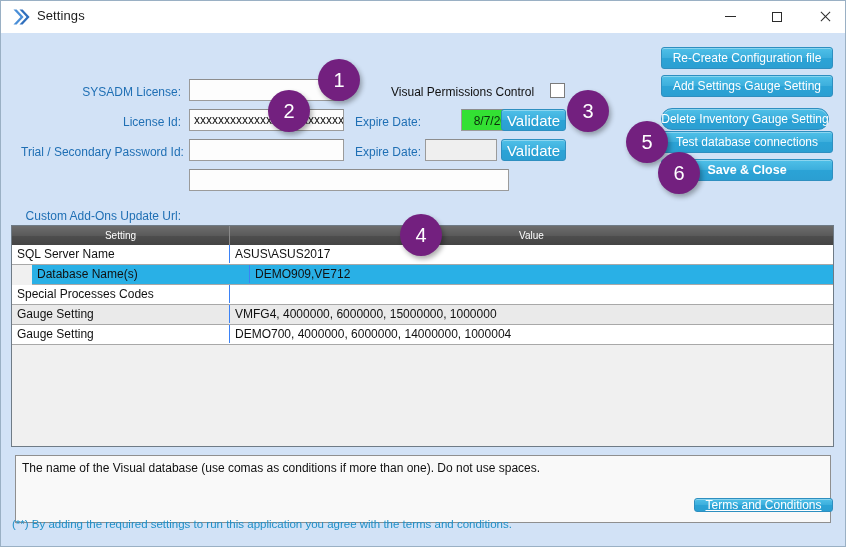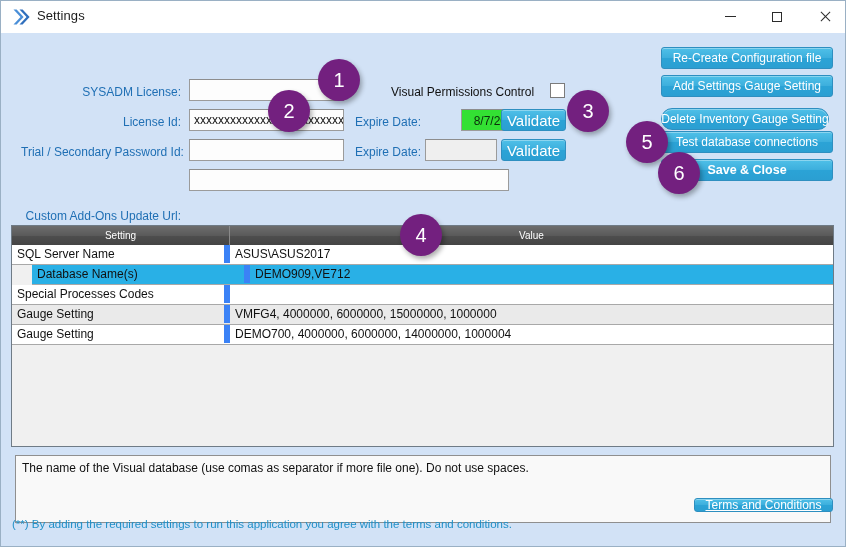--- a/index.html
+++ b/index.html
@@ -199,21 +199,21 @@
     background: #ffffff;
   }
   .grid-row.alt { background: #eaeaea; }
   .grid-row.sel { background: #29b0e6; margin-left: 20px; }
   .gr-cell {
     display: flex;
     align-items: center;
     height: 18px;
     box-sizing: border-box;
     padding-left: 5px;
-    border-right: 6px solid #3b82f6;
+    border-right: 1px solid #3b82f6;
     overflow: hidden;
     white-space: nowrap;
   }
   .gr-cell.c1 { width: 218px; }
   .gr-cell.c2 { flex: 1; border-right: none; }
 
   
   .descbox {
     position: absolute;
     left: 14px; top: 422px;
@@ -331,21 +331,21 @@
         <div class="gr-cell c1">Gauge Setting</div>
         <div class="gr-cell c2">VMFG4, 4000000, 6000000, 15000000, 1000000</div>
       </div>
 
       <div class="grid-row">
         <div class="gr-cell c1">Gauge Setting</div>
         <div class="gr-cell c2">DEMO700, 4000000, 6000000, 14000000, 1000004</div>
       </div>
     </div>
 
-    <div class="descbox">The name of the Visual database (use comas as separator if more file one). Do not use spaces.</div>
+    <div class="descbox">The name of the Visual database (use comas as conditions if more than one). Do not use spaces.</div>
 
     <div class="footer-note">(**) By adding the required settings to run this application you agree with the terms and conditions.</div>
     <div class="btn" style="left:693px; top:465px; width:139px; height:14px;text-decoration:underline;">Terms and Conditions</div>
 
   </div>
 
   <div class="badge" style="left:317px; top:58px; width:42px; height:42px;">1</div>
   <div class="badge" style="left:267px; top:89px; width:42px; height:42px;">2</div>
   <div class="badge" style="left:566px; top:89px; width:42px; height:42px;">3</div>
   <div class="badge" style="left:399px; top:213px; width:42px; height:42px;">4</div>

